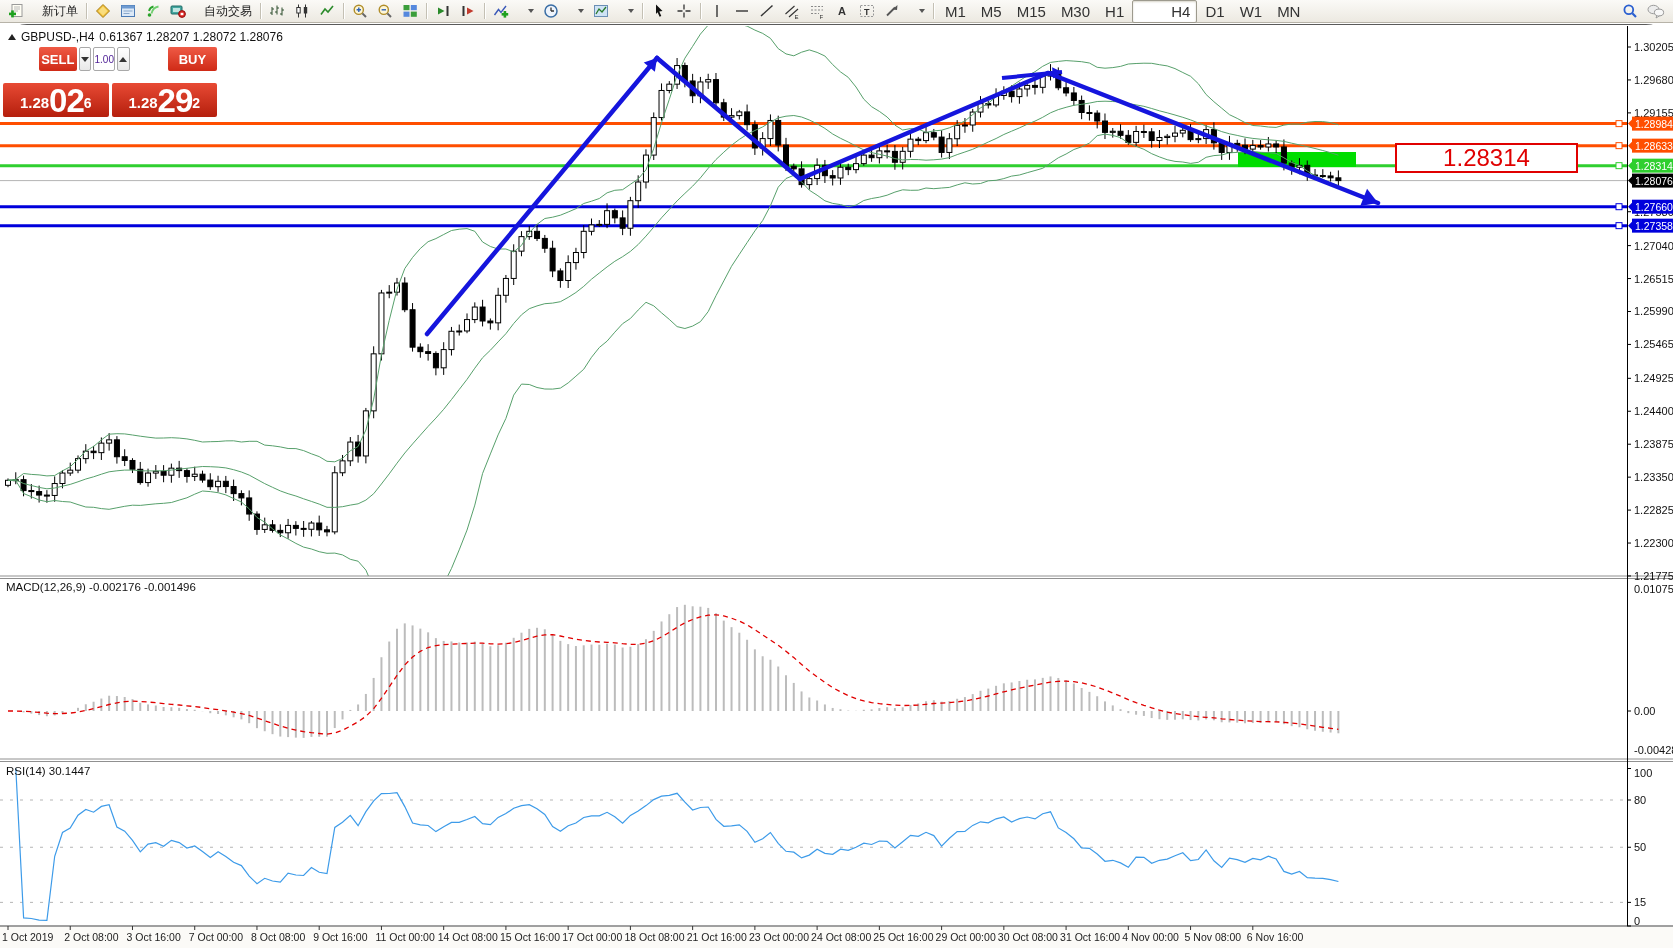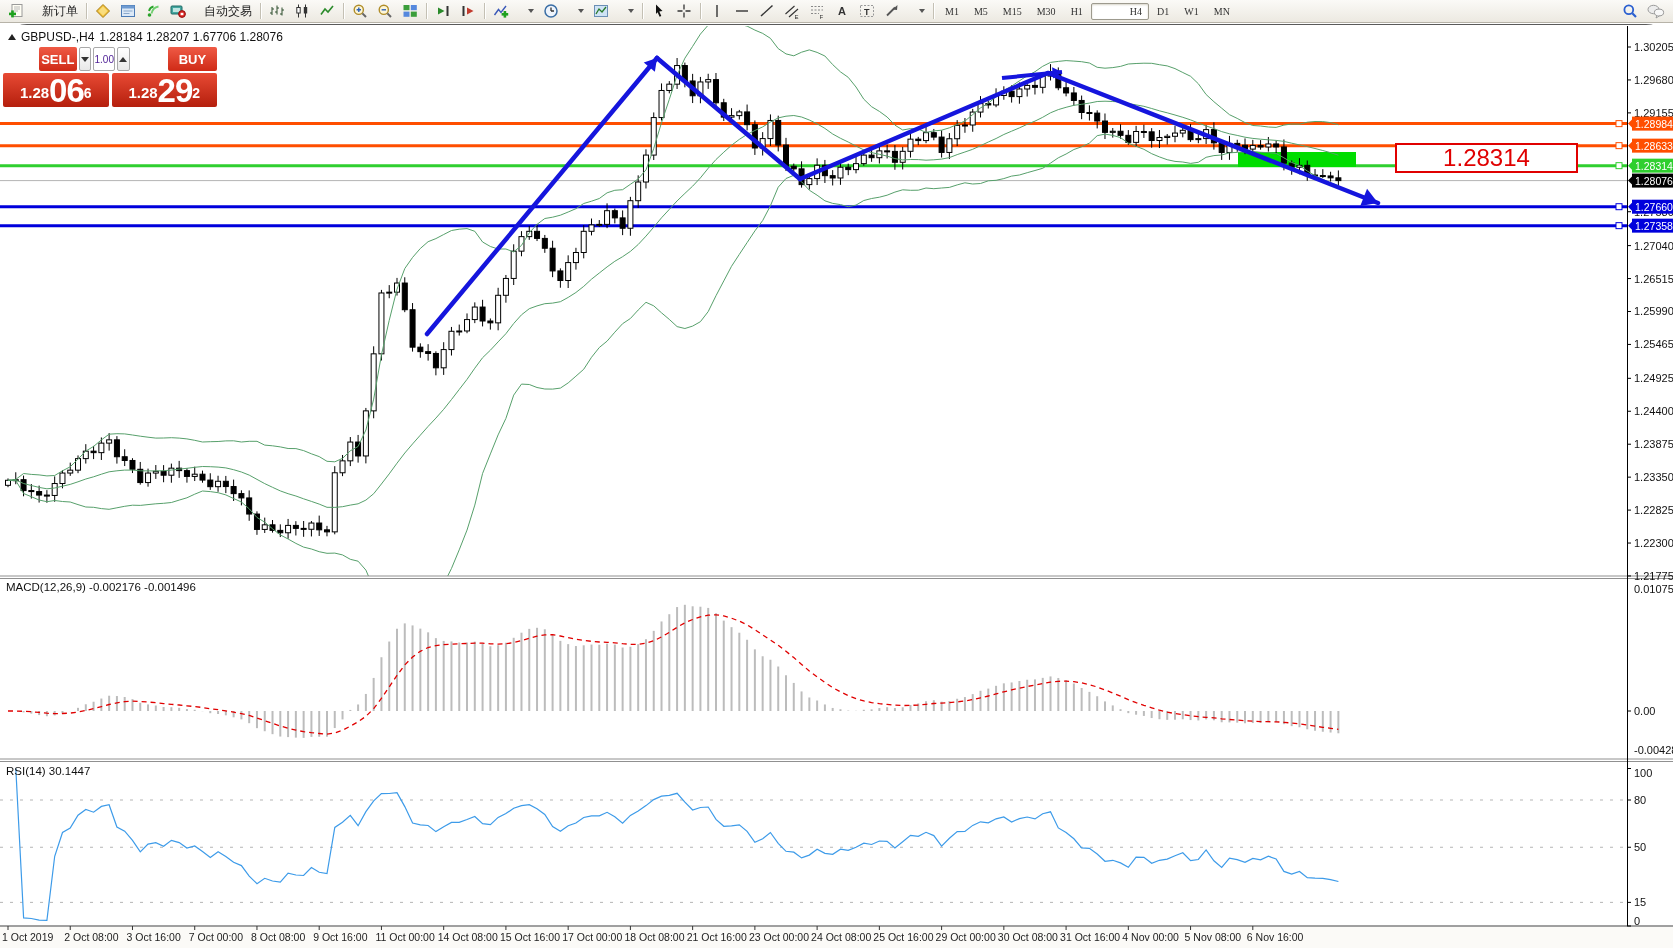--- a/index.html
+++ b/index.html
@@ -8,21 +8,21 @@
        font-family:"Liberation Sans","DejaVu Sans",sans-serif;}
   
   .toolbar{position:absolute;left:0;top:0;width:1673px;height:23px;
     background:linear-gradient(#fbfaf7,#ece9e1);border-bottom:1px solid #b7b3a8;
     display:flex;align-items:center;padding:0 4px;gap:1px;z-index:30;}
   .tbtn{display:inline-flex;align-items:center;gap:18px;height:20px;padding:1px 3px;
     border:1px solid transparent;border-radius:2px;font-size:12px;color:#222;cursor:default;}
   .tbtn svg{display:block;}
   .tsep{width:1px;height:16px;background:#c4c0b4;margin:0 3px;box-shadow:1px 0 0 #fff;}
   .caret{width:0;height:0;border-left:3px solid transparent;border-right:3px solid transparent;border-top:4px solid #555;margin-left:1px;}
-  .tf{font-size:10px;color:#333;padding:2px 6px;border:1px solid transparent;border-radius:2px;font-family:Liberation Serif, serif;}
+  .tf{font-size:15px;color:#333;padding:2px 6px;border:1px solid transparent;border-radius:2px;}
   .tf.active{background:#fff;border-color:#9d9a8e;box-shadow:inset 0 1px 2px #d8d5ca;padding-left:38px;}
   .tb-spacer{flex:1;}
   .letter-icon{font-size:11px;font-weight:bold;color:#333;width:16px;text-align:center;}
   
   .chart-zone{position:absolute;left:0;top:24px;width:1673px;height:924px;background:#fff;border-top:1px solid #5a5a5a;border-radius:27px;}
   svg.plot{position:absolute;left:0;top:0;}
   
   .chart-header{position:absolute;left:8px;top:5px;font-size:12px;color:#111;display:flex;align-items:center;gap:5px;z-index:5;}
   .up-tri{width:0;height:0;border-left:4px solid transparent;border-right:4px solid transparent;border-bottom:6px solid #222;}
   
@@ -31,21 +31,21 @@
   .tp-btn{background:linear-gradient(#ef5a45,#cf2a16);color:#fff;font-size:13px;font-weight:bold;
      display:flex;align-items:center;justify-content:center;border-radius:2px;margin-left:36px;}
   .tp-sell{width:52px;}
   .tp-buy{width:68px;}
   .tp-spin{width:17px;background:linear-gradient(#fff,#e8e8e8);border:1px solid #a9a9a9;border-radius:2px;
      display:flex;align-items:center;justify-content:center;}
   .spin-down{width:0;height:0;border-left:4px solid transparent;border-right:4px solid transparent;border-top:5px solid #333;}
   .spin-up{width:0;height:0;border-left:4px solid transparent;border-right:4px solid transparent;border-bottom:5px solid #333;}
   .tp-vol{flex:1;background:#fff;border:1px solid #a9a9a9;border-radius:2px;font-size:10px;color:#4c1d95;
      display:flex;align-items:center;justify-content:center;}
-  .tp-row2{display:flex;gap:3px;height:34px;margin-top:2px;}
+  .tp-row2{display:flex;gap:3px;height:34px;margin-top:12px;}
   .tp-price{flex:1;background:linear-gradient(#e84a34,#b51f0d);color:#fff;border-radius:2px;
      display:flex;align-items:flex-end;justify-content:center;padding-bottom:1px;}
   .pp-small{font-size:15px;font-weight:bold;line-height:26px;}
   .pp-big{font-size:33px;font-weight:bold;line-height:31px;letter-spacing:-1px;}
   .pp-sup{font-size:14px;font-weight:bold;line-height:40px;align-self:flex-start;}
   
   .callout{position:absolute;left:1395px;top:118px;width:183px;height:30px;background:#fff;
      border:2px solid #e00000;color:#e00000;font-size:24px;display:flex;align-items:center;justify-content:center;z-index:4;}
   .cn-label{position:absolute;left:1035px;top:148px;font-size:28px;font-weight:bold;color:#00cf00;
      text-shadow:2px 2px 0 #4c4c4c,-1px -1px 0 #3a3a3a;letter-spacing:6px;z-index:4;}
@@ -252,39 +252,39 @@
         <ellipse cx="12" cy="9.5" rx="4.6" ry="3.4" fill="#f7f7f7" stroke="#9a9a9a"></ellipse>
         <path d="M10 12.5 L9 15 L12.5 12.8" fill="#f7f7f7" stroke="#9a9a9a"></path>
       </svg>
     </div>
   </div>
 
   <div class="chart-zone">
     <div class="chart-header">
       <span class="up-tri"></span>
       <span>GBPUSD-,H4</span>
-      <span>1.28184 1.28207 1.67706 1.28076</span>
+      <span>0.61367 1.28207 1.28072 1.28076</span>
     </div>
 
     <div class="trade-panel">
       <div class="tp-row1">
         <div class="tp-btn tp-sell">SELL</div>
         <div class="tp-spin">
             <span class="spin-down"></span>
           </div>
         <div class="tp-vol">1.00</div>
         <div class="tp-spin">
             <span class="spin-up"></span>
           </div>
         <div class="tp-btn tp-buy">BUY</div>
       </div>
       <div class="tp-row2">
         <div class="tp-price">
           <span class="pp-small">1.28</span>
-            <span class="pp-big">06</span>
+            <span class="pp-big">02</span>
             <span class="pp-sup">6</span>
         </div>
         <div class="tp-price">
           <span class="pp-small">1.28</span>
             <span class="pp-big">29</span>
             <span class="pp-sup">2</span>
         </div>
       </div>
     </div>
 

